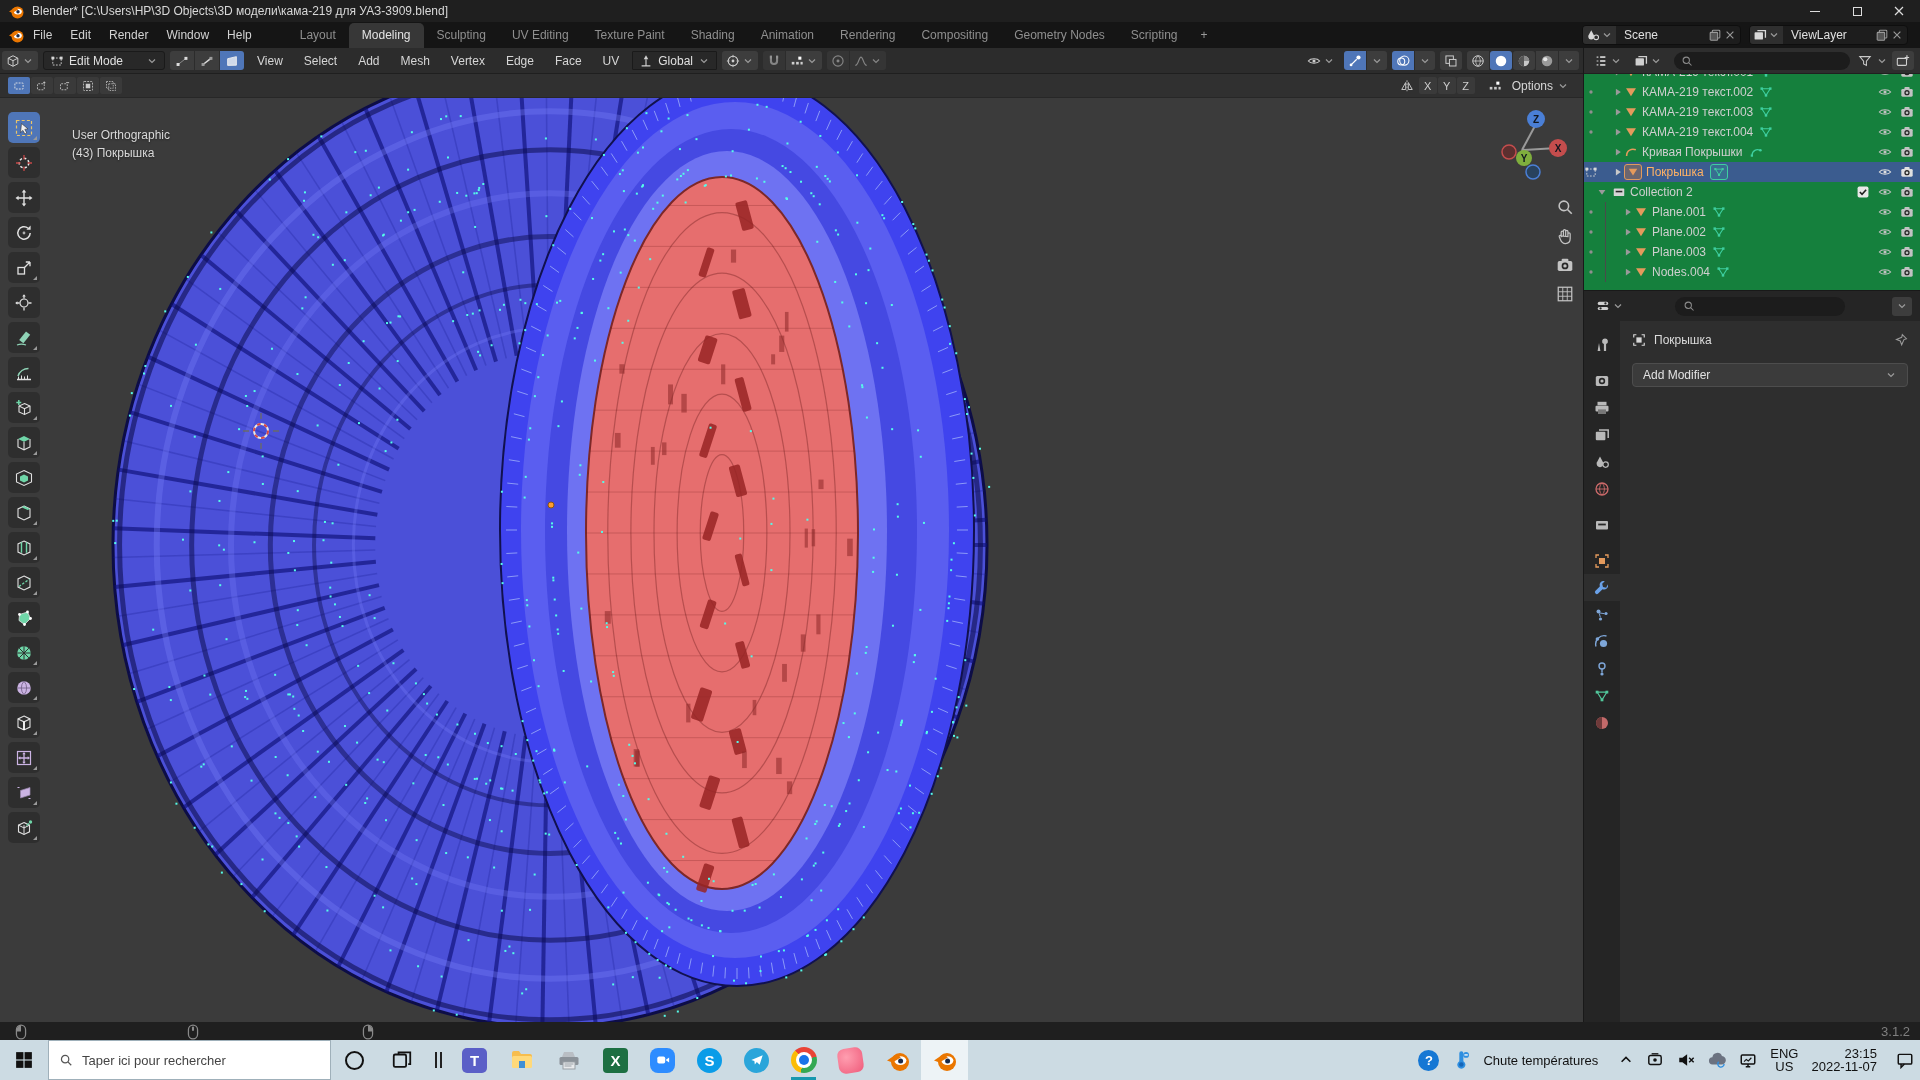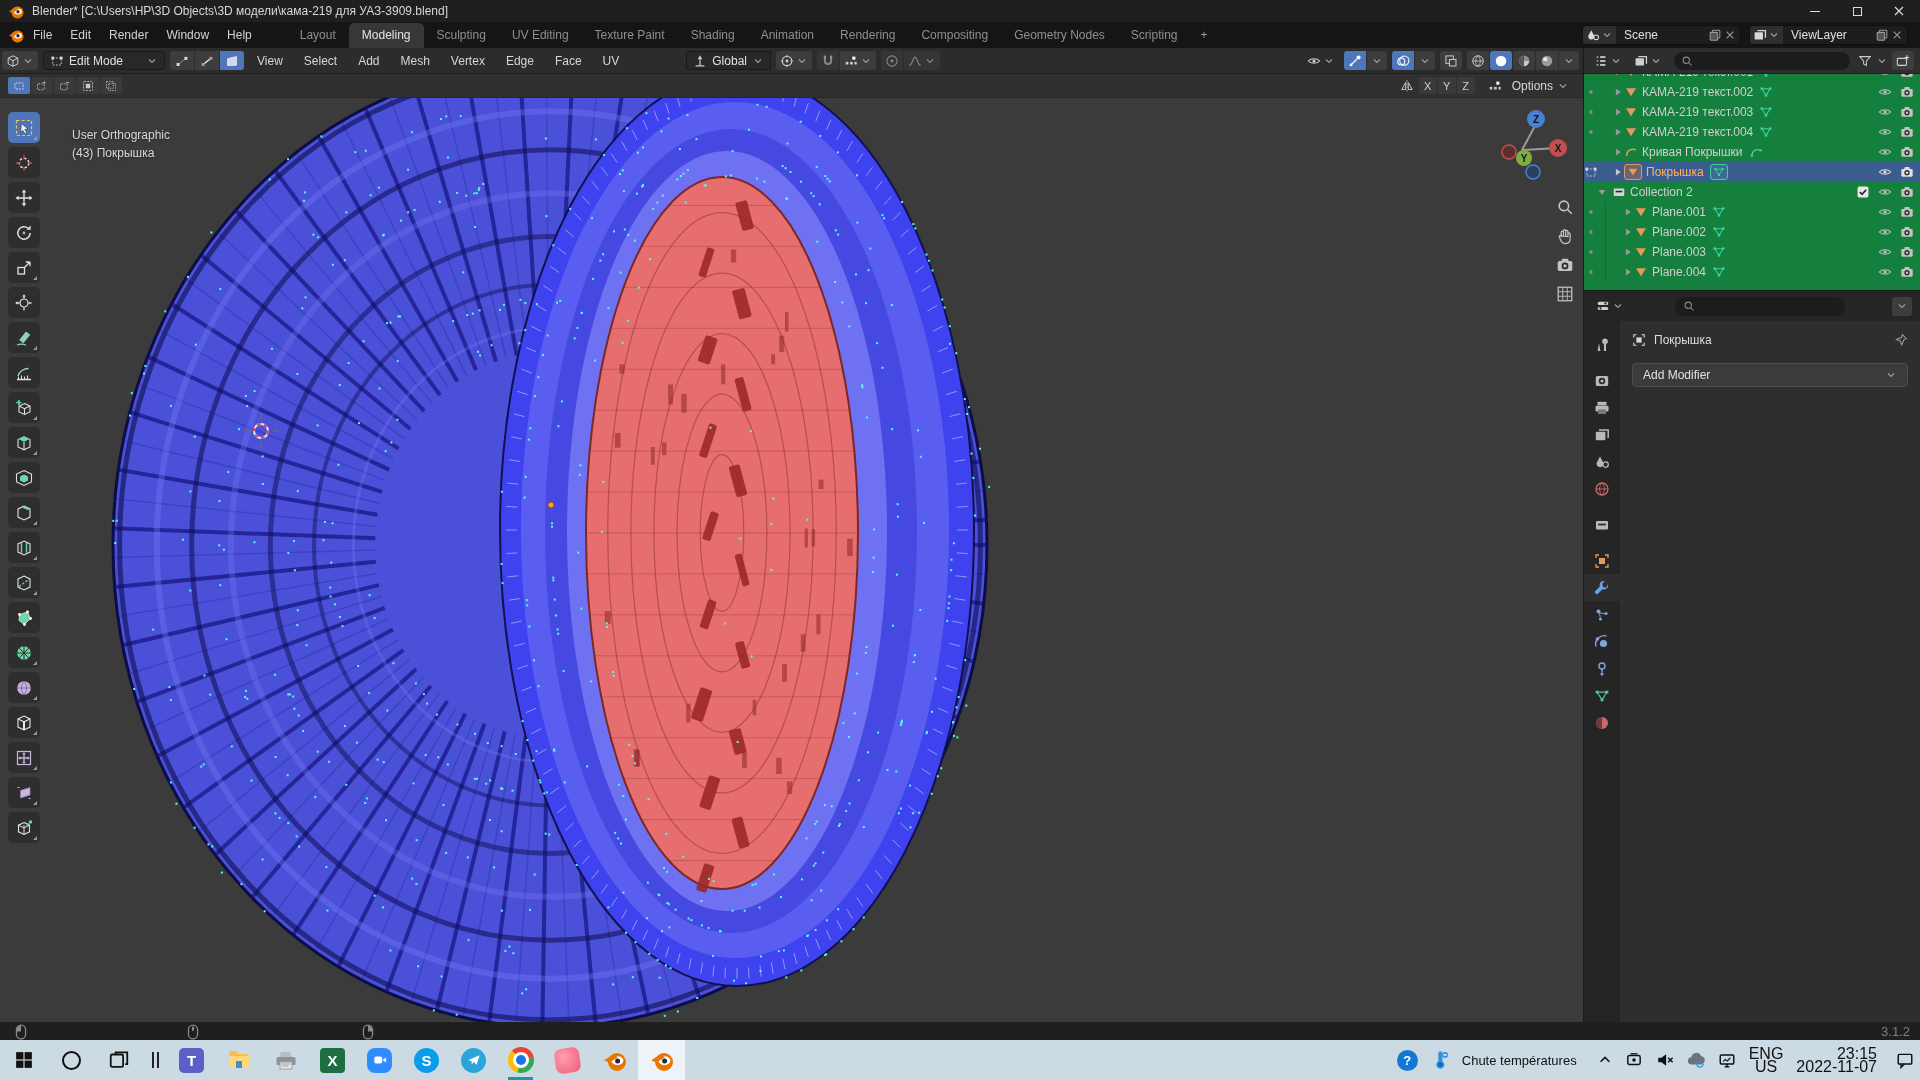--- a/index.html
+++ b/index.html
@@ -40,21 +40,21 @@
 .hbtn{display:flex;align-items:center;height:19px;padding:0 4px;background:#3d3d3d;border-radius:3px;gap:2px}
 .hbtn.dim{opacity:.55}
 .hbtn.blue{background:#4f76b8}
 .mode-dd{display:flex;align-items:center;height:19px;background:#282828;border:1px solid #1a1a1a;border-radius:3px;padding:0 6px;gap:5px;width:122px;color:#e0e0e0}
 .selmodes{display:flex;gap:1px}
 .selmodes>span{width:24px;height:19px;background:#3d3d3d;display:inline-flex;align-items:center;justify-content:center}
 .selmodes>span:first-child{border-radius:3px 0 0 3px}
 .selmodes>span:last-child{border-radius:0 3px 3px 0}
 .selmodes>span.on{background:#4f76b8}
 .hmenu{padding:0 8px;color:#d6d6d6}
-.orient-dd{display:flex;align-items:center;height:19px;background:#282828;border:1px solid #1a1a1a;border-radius:1px;padding:0 6px;gap:5px;color:#e0e0e0;margin-left:54px}
+.orient-dd{display:flex;align-items:center;height:19px;background:#282828;border:1px solid #1a1a1a;border-radius:1px;padding:0 6px;gap:5px;color:#e0e0e0;}
 
 
 #toolsettings{position:absolute;left:0;top:74px;width:1583px;height:24px;background:#303030;display:flex;align-items:center;padding:0 8px;border-bottom:1px solid #272727}
 .tsbtn{width:22px;height:17px;background:#3a3a3a;display:inline-flex;align-items:center;justify-content:center;border-radius:2px;margin-right:1px}
 .tsbtn.on{background:#4f76b8}
 .axis-t{width:18px;height:17px;background:#3a3a3a;display:inline-flex;align-items:center;justify-content:center;border-radius:2px;margin-right:1px;color:#cfcfcf;font-size:11px}
 .opts{display:flex;align-items:center;gap:4px;color:#d6d6d6}
 
 
 #viewport{position:absolute;left:0;top:98px;width:1583px;height:924px;background:#3b3b3b;overflow:hidden}
@@ -101,21 +101,21 @@
 
 #taskbar{position:absolute;left:0;top:1040px;width:1920px;height:40px;background:#ccdbe3;display:flex;align-items:stretch;color:#1a1a1a}
 #start{width:48px;display:flex;align-items:center;justify-content:center}
 #tbsearch{width:283px;background:#fff;border:1px solid #9fb0ba;display:flex;align-items:center;padding:0 10px;gap:9px;color:#444;font-size:13px}
 .tbapp{width:47px;display:flex;align-items:center;justify-content:center;position:relative}
 .tbapp.activeapp{background:#edf3f6}
 .runline{position:absolute;bottom:0;left:11px;width:25px;height:3px;background:#1798ae}
 .badge{width:25px;height:25px;border-radius:5px;display:flex;align-items:center;justify-content:center;color:#fff;font-weight:bold;font-size:15px}
 #tray{margin-left:auto;display:flex;align-items:center;gap:13px;padding-right:6px}
 #tray .txt{font-size:13px;color:#111}
-.trayblock{font-size:16px;line-height:13px;text-align:center;color:#111}
+.trayblock{font-size:13px;line-height:13px;text-align:center;color:#111}
 .trayblock.right{text-align:right}
 .helpcirc{width:21px;height:21px;border-radius:50%;background:#1577d4;color:#fff;display:flex;align-items:center;justify-content:center;font-weight:bold;font-size:13px}
 .chrome-ic{width:26px;height:26px;border-radius:50%;background:conic-gradient(from -45deg,#ea4335 0 120deg,#34a853 0 240deg,#fbbc05 0 360deg);position:relative}
 .chrome-ic:before{content:"";position:absolute;left:5px;top:5px;width:16px;height:16px;border-radius:50%;background:#fff}
 .chrome-ic:after{content:"";position:absolute;left:8px;top:8px;width:10px;height:10px;border-radius:50%;background:#1a73e8}
 .pinkapp{width:25px;height:25px;border-radius:7px;background:radial-gradient(circle at 35% 35%,#ff9eb0,#ef5b7a);transform:rotate(-8deg)}
 </style>
 </head>
 <body>
 
@@ -2124,21 +2124,21 @@
       <span data-icon="tri-right" class="i12" style="color:#9a9a9a">
           <svg viewBox="0 0 16 16" fill="none">
             <path d="M5.2 3.5L11.8 8l-6.6 4.5z" fill="currentColor"></path>
           </svg>
         </span>
       <span data-icon="mesh-obj" class="i14" style="color:#e59a5c">
           <svg viewBox="0 0 16 16" fill="none">
             <path d="M2.3 3.8h11.4L8 12.8z" fill="currentColor"></path>
           </svg>
         </span>
-      <span class="oname">Plane.004</span>
+      <span class="oname">Nodes.004</span>
       <span data-icon="mesh-data" class="i14" style="color:#3ecfa0">
           <svg viewBox="0 0 16 16" fill="none">
             <path d="M3.2 4.2h9.6L8 11.8z" stroke="currentColor" stroke-width="1.2"></path>
             <rect x="1.7" y="2.7" width="2.8" height="2.8" fill="currentColor"></rect>
             <rect x="11.5" y="2.7" width="2.8" height="2.8" fill="currentColor"></rect>
             <rect x="6.6" y="10.5" width="2.8" height="2.8" fill="currentColor"></rect>
           </svg>
         </span>
       <span class="rowicons">
           <span data-icon="eye" class="i14">
@@ -2368,20 +2368,29 @@
   <div id="start">
       <span data-icon="windows" class="i18">
         <svg viewBox="0 0 16 16" fill="none">
           <rect x="1" y="1" width="6.5" height="6.5" fill="#111"></rect>
           <rect x="8.5" y="1" width="6.5" height="6.5" fill="#111"></rect>
           <rect x="1" y="8.5" width="6.5" height="6.5" fill="#111"></rect>
           <rect x="8.5" y="8.5" width="6.5" height="6.5" fill="#111"></rect>
         </svg>
       </span>
     </div>
+  <div id="tbsearch">
+    <span data-icon="search" class="i14" style="color:#555">
+        <svg viewBox="0 0 16 16" fill="none">
+          <circle cx="7" cy="7" r="4.2" stroke="currentColor" stroke-width="1.4"></circle>
+          <path d="M10.2 10.2L14 14" stroke="currentColor" stroke-width="1.4"></path>
+        </svg>
+      </span>
+    <span>Taper ici pour rechercher</span>
+  </div>
   <div class="tbapp">
       <span style="width:19px;height:19px;border:2.5px solid #111;border-radius:50%"></span>
     </div>
   <div class="tbapp">
       <span data-icon="taskview" class="i22">
         <svg viewBox="0 0 16 16" fill="none">
           <rect x="2" y="4" width="9" height="9" rx="1" stroke="#111" stroke-width="1.3"></rect>
           <path d="M5.5 4V2.5H14V11h-1.5" stroke="#111" stroke-width="1.3"></path>
         </svg>
       </span>

